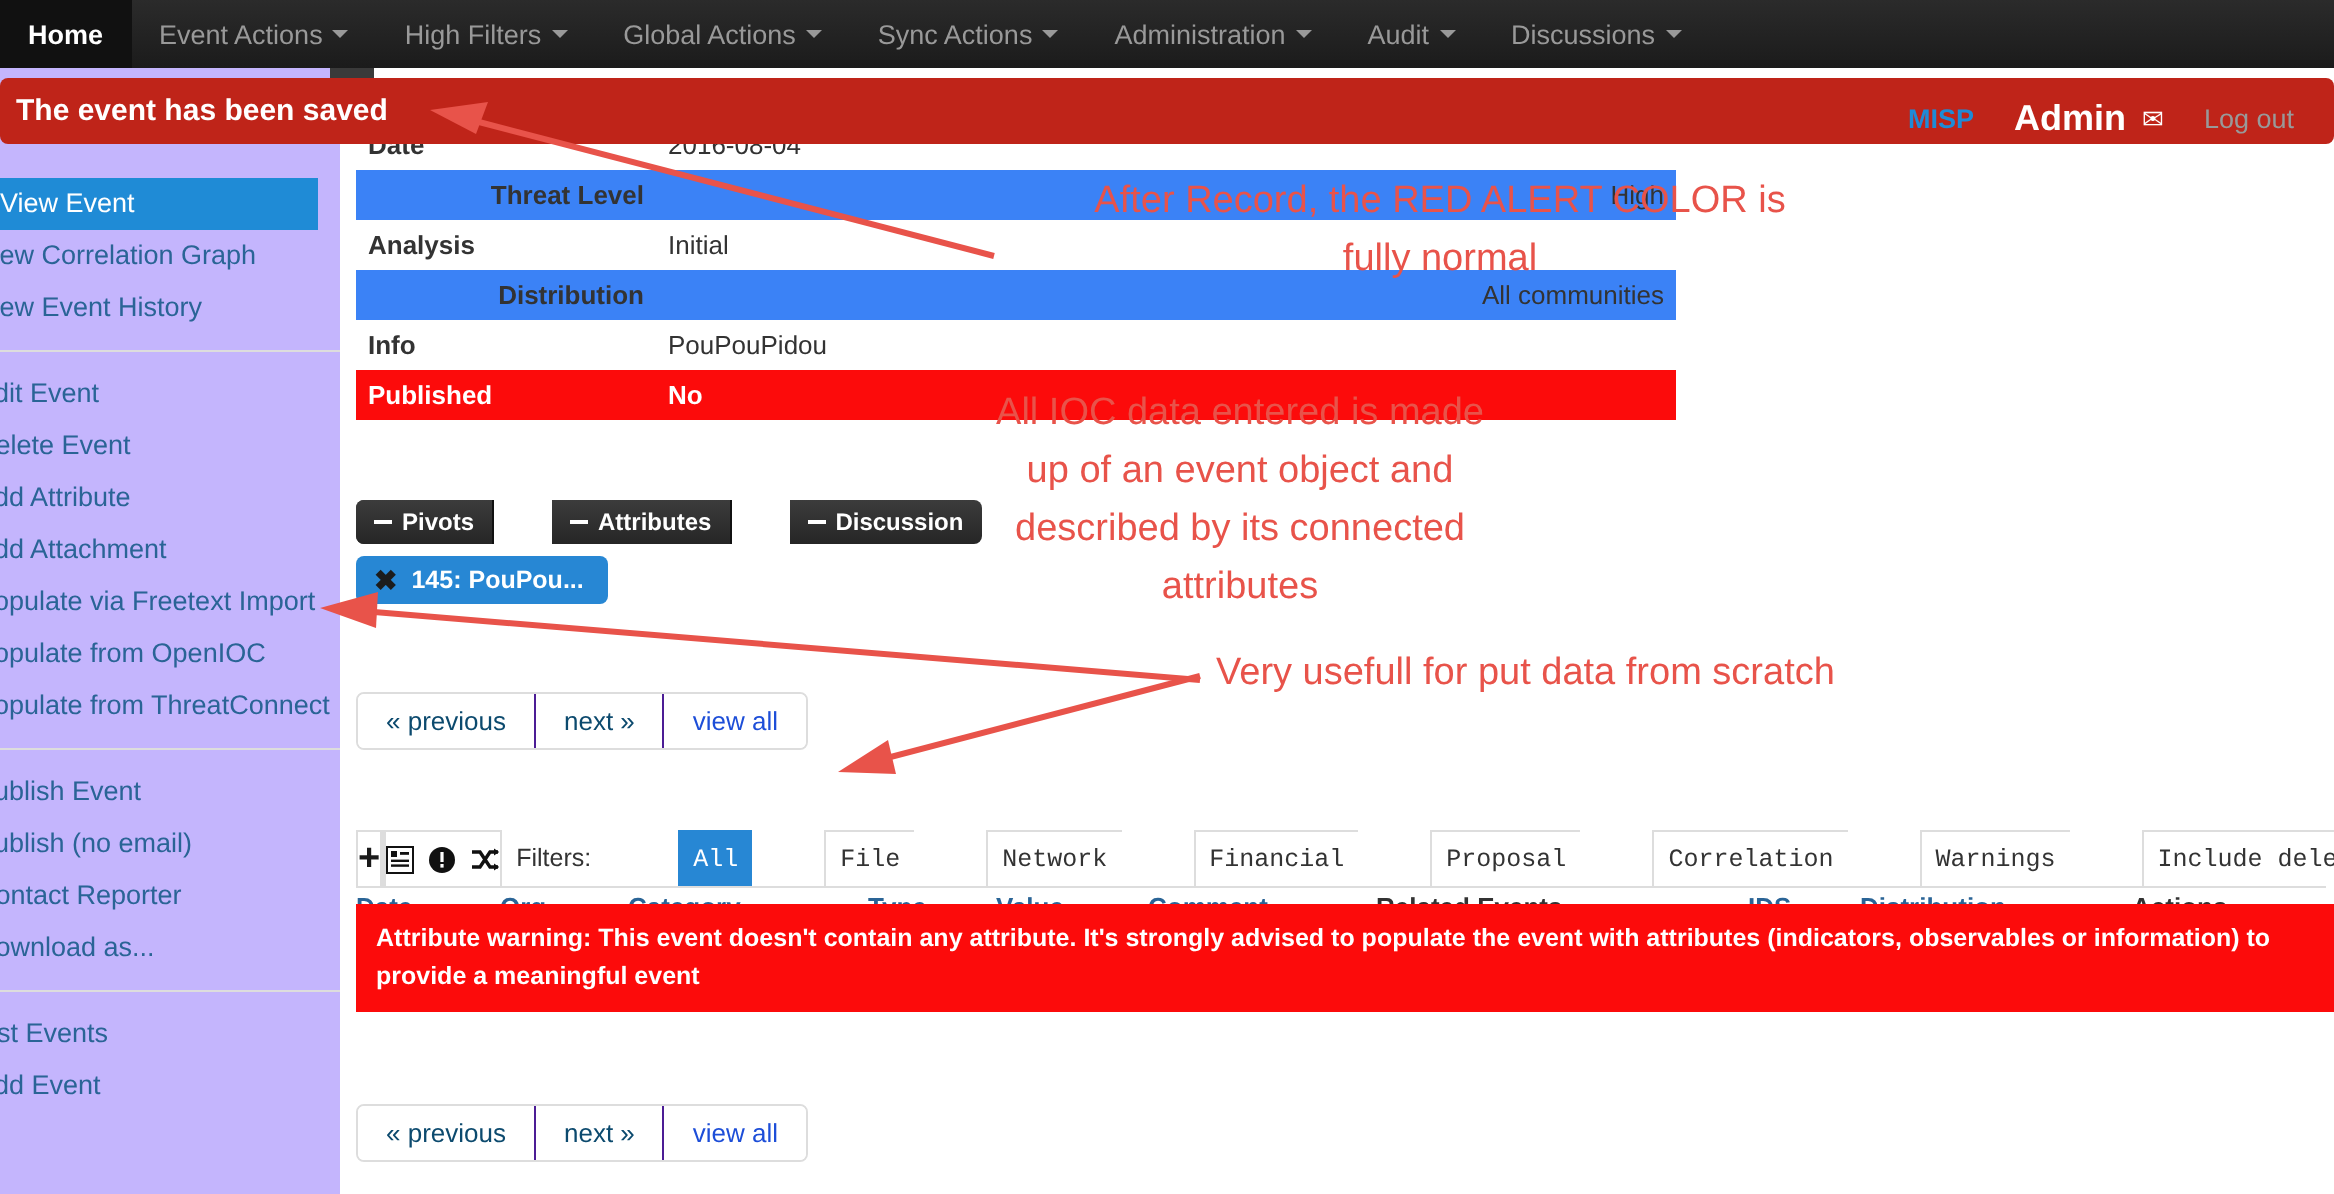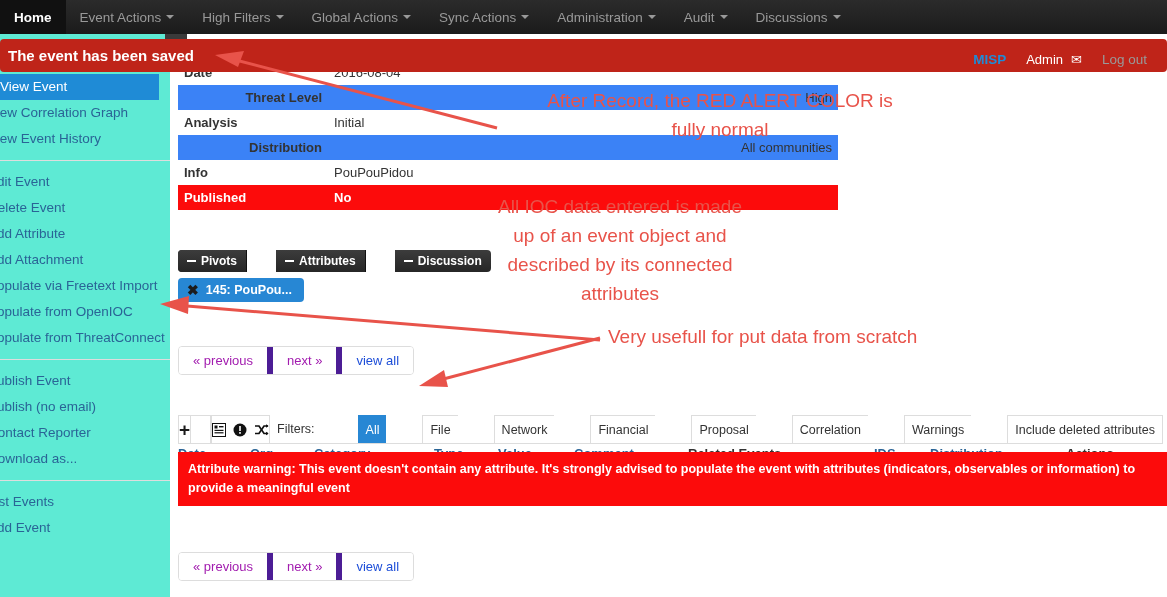--- a/index.html
+++ b/index.html
@@ -32,30 +32,30 @@
   .nav-item .caret {
     display:inline-block; width:0; height:0; margin-left:5px;
     border-left:4px solid transparent; border-right:4px solid transparent;
     border-top:4px solid #999999;
   }
   .nav-right {
     position:absolute; right:10px; top:0; height:34px;
     display:flex; align-items:center;margin-top:42px;
   }
   .nav-right .misp { color:#1f8bd6; font-weight:bold; font-size:13.5px; padding:0 10px; }
-  .nav-right .admin { color:#ffffff; font-weight:normal; font-size:13px; padding:0 4px 0 10px; }
+  .nav-right .admin { color:#ffffff; font-weight:bold; font-size:18px; padding:0 4px 0 10px; }
   .nav-right .envelope { color:#ffffff; font-size:13px; padding:0 10px 0 4px; }
   .nav-right .logout { color:#999999; font-size:13.5px; padding:0 10px; }
 
   
   .sidebar {
     position:absolute; left:0; top:34px; width:180px; height:563px;
-    background:#5eead4;
+    background:#c4b5fd;
     border-right:1px solid #cfcfcf;
-    padding-top:40px;
+    padding-top:55px;
     overflow:hidden;
   }
   .side-link {
     display:block; color:#2a6496; font-size:13.5px;
     padding:5px 0 5px 0; margin-left:-12px; line-height:16px;
     white-space:nowrap; cursor:pointer;
   }
   .side-link.active {
     background:#1f8bd6; color:#ffffff; margin-left:0; padding-left:-12px;
     width:171px; position:relative; left:-12px; padding-left:12px;
@@ -111,21 +111,21 @@
     margin-right:7px; line-height:12px;
   }
 
   
   .pager {
     position:absolute; display:flex;
     border:1px solid #dddddd; border-radius:4px; overflow:hidden;
     background:#ffffff; font-size:13px;
   }
   .pager .pg {
-    padding:6px 14px; border-right:6px solid #4c1d95; color:#a21caf; cursor:pointer;
+    padding:6px 14px; border-right:1px solid #4c1d95; color:#0c4a6e; cursor:pointer;
     background:#ffffff;
   }
   .pager .pg:last-child { border-right:none; }
   .pager .pg.link { color:#1d4ed8; }
   .pager.top { left:8px; top:312px; }
   .pager.bottom { left:8px; top:518px; }
 
   
   .attr-toolbar {
     position:absolute; left:8px; top:382px; width:985px; height:28px;
@@ -145,21 +145,21 @@
 
   .filters-wrap {
     display:flex; align-items:center; height:28px;
     font-size:12.5px;
     gap:36px;
   }
   .filters-label { color:#333333; padding:0 7px; }
   .filter-item {
     border-left:1px solid #dddddd; border-top:1px solid #dddddd;
     height:28px; display:flex; align-items:center; padding:3px 7px;
-    color:#333333; background:#ffffff; cursor:pointer; white-space:nowrap;
+    color:#333333; background:#ffffff; cursor:pointer; white-space:nowrap;font-family:Liberation Mono, monospace;
   }
   .filter-item.active { background:#2787d4; color:#ffffff; border-color:#2787d4; }
   .filter-item:last-child { border-right:1px solid #dddddd; }
 
   
   .attr-head {
     position:absolute; left:8px; top:412px; width:985px; height:24px;
     font-size:13px; font-weight:bold;
   }
   .attr-head span { position:absolute; white-space:nowrap; }

